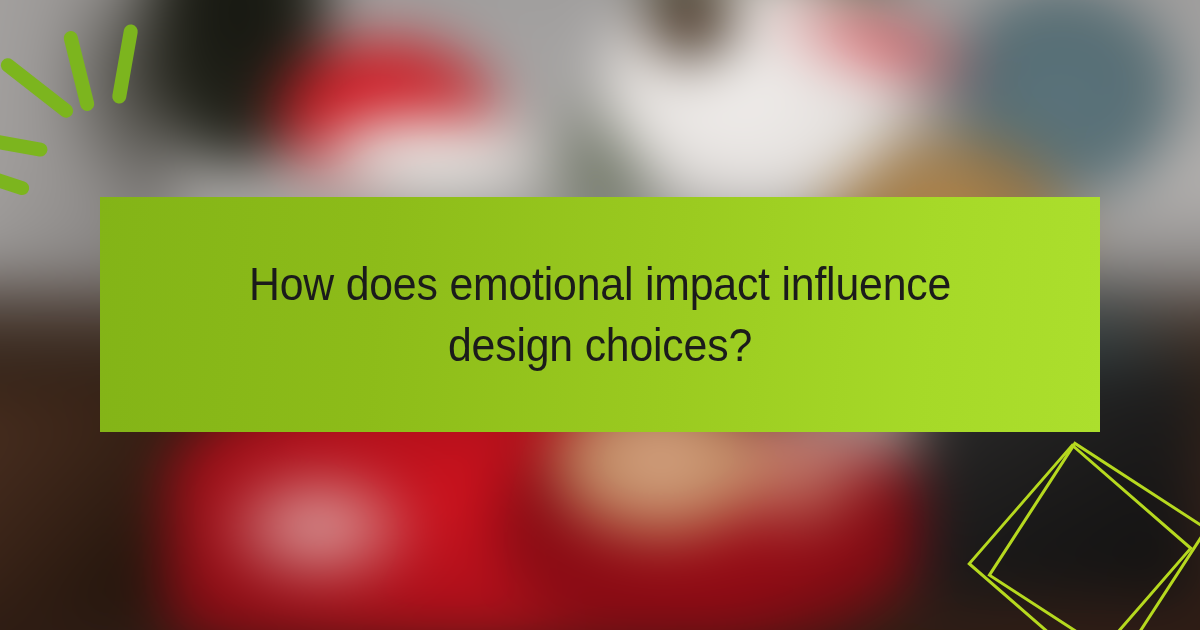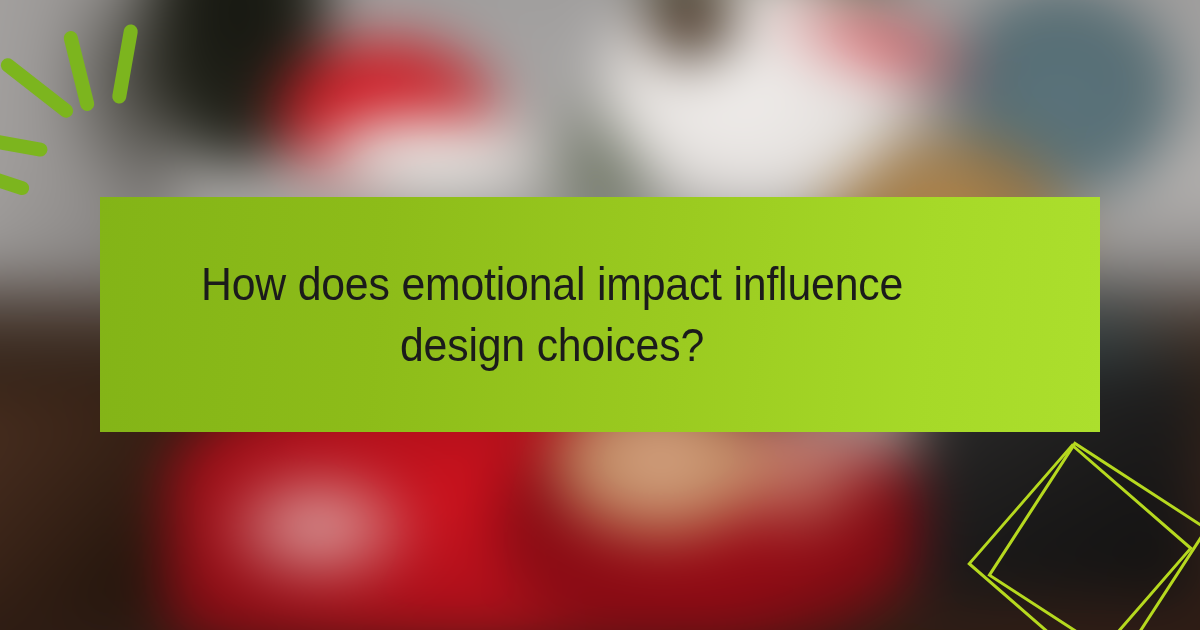--- a/index.html
+++ b/index.html
@@ -213,21 +213,21 @@
   
   .band {
     position: absolute;
     left: 100px;
     top: 197px;
     width: 1000px;
     height: 235px;
     background: linear-gradient(95deg, #83b417 0%, #8dbc19 28%, #9bcb20 58%, #a6d928 82%, #acdf2d 100%);
     display: flex;
     align-items: center;
-    justify-content: flex-start;
+    justify-content: center;
     padding: 0 52px;
   }
 
   .headline {
     font-family: "Liberation Sans", sans-serif;
     font-size: 46px;
     line-height: 1.32;
     font-weight: 400;
     color: #1b1b1b;
     text-align: center;

